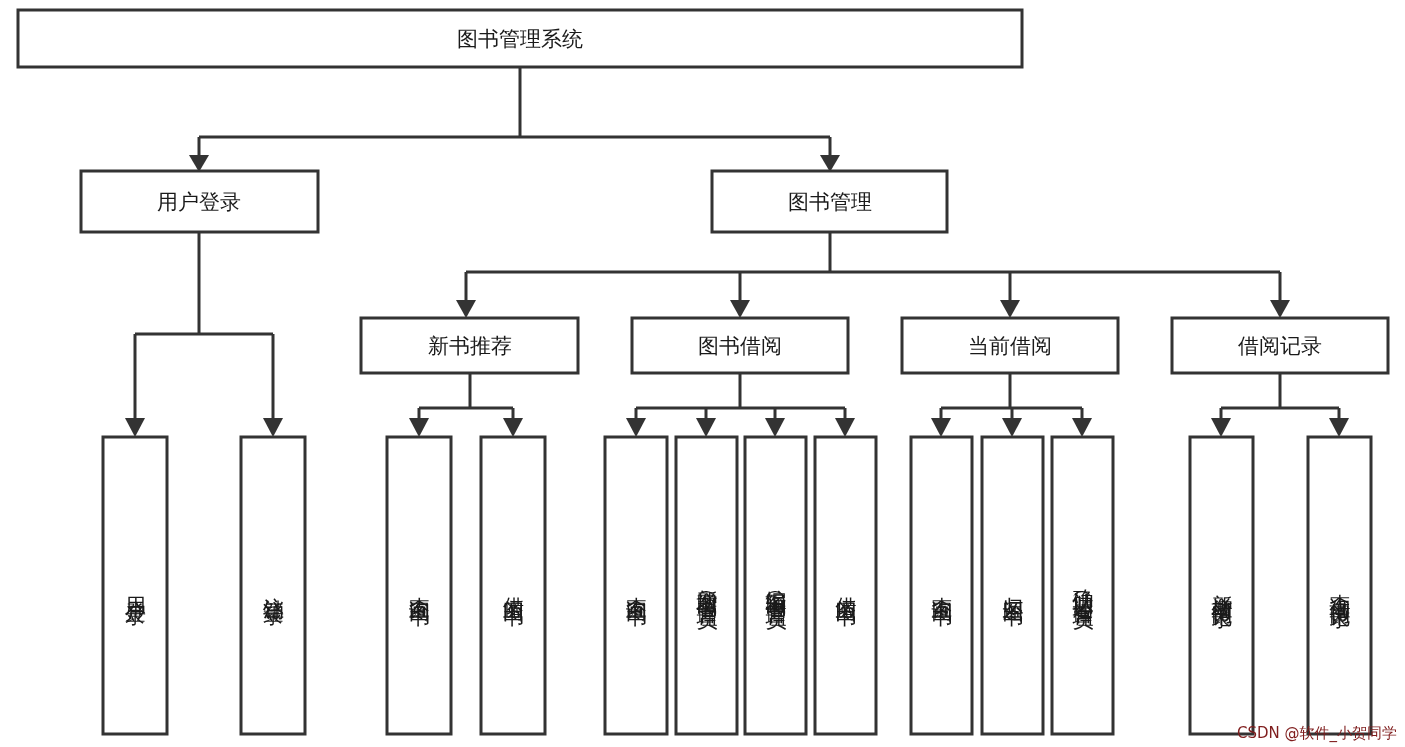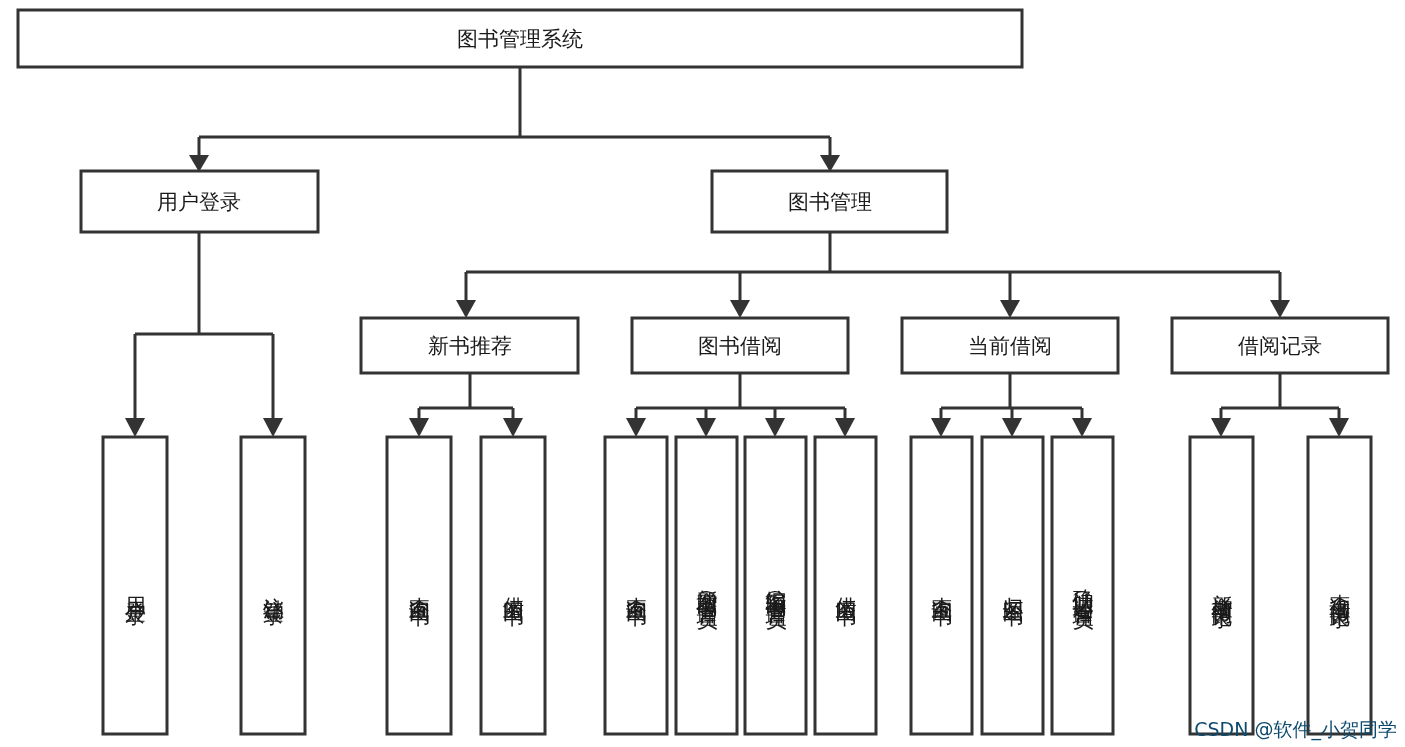--- a/index.html
+++ b/index.html
@@ -62,22 +62,22 @@
     white-space: nowrap;
     text-align: center;
     pointer-events: none;
     user-select: none;
   }
   .watermark {
     position: absolute;
     right: 8px;
     bottom: 4px;
     font-family: "DejaVu Sans", "Liberation Sans", sans-serif;
-    font-size: 19px;
-    color: #0c4a6e;
+    font-size: 15px;
+    color: #7f1d1d;
     white-space: nowrap;
     user-select: none;
   }
 </style>
 </head>
 <body>
 
 <div id="diagram-root">
 
   <svg id="tree-svg" viewBox="0 0 1405 747">

